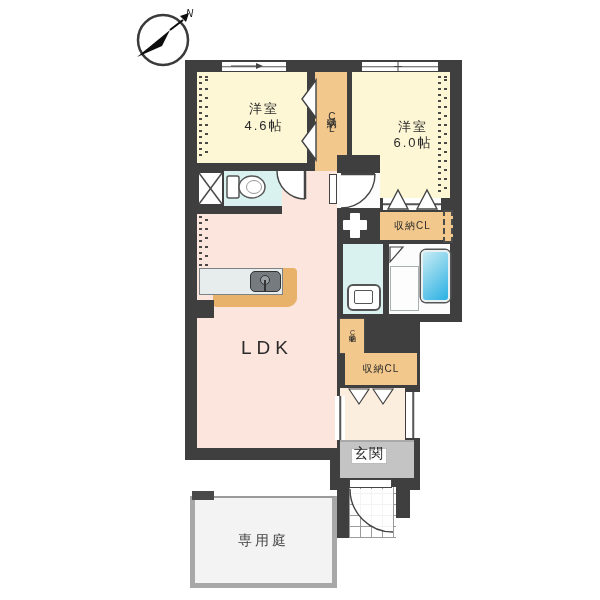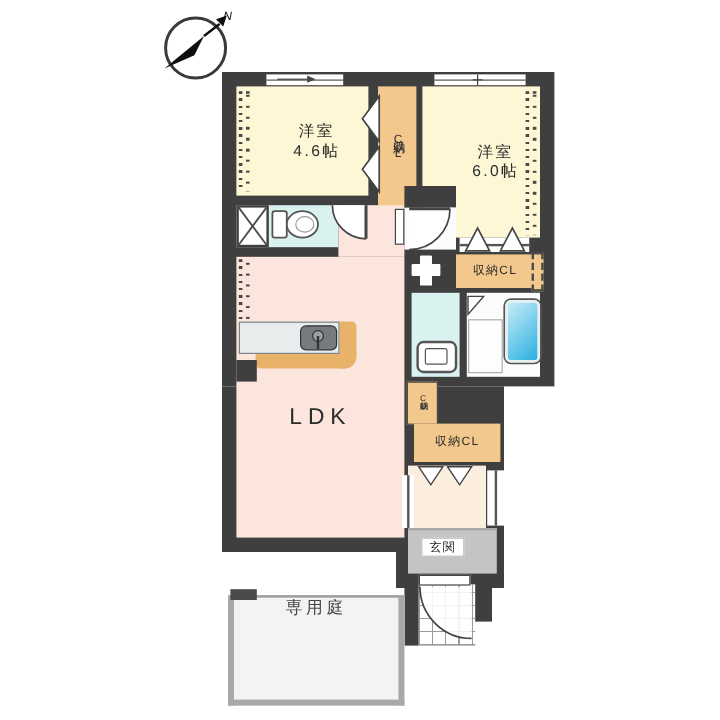--- a/index.html
+++ b/index.html
@@ -31,22 +31,22 @@
   .counter{background:#e7ecec;border:1px solid #7c8285;}
   .tan{background:#e9b26b;}
   .grid{background-image:
       repeating-linear-gradient(0deg,#9b9b9b 0 1px,transparent 1px 11px),
       repeating-linear-gradient(90deg,#9b9b9b 0 1px,transparent 1px 11px);
       background-color:#fff;}
   .terrace{background:#f3f3f3;border-left:5px solid #a8a8a8;border-right:5px solid #a8a8a8;
            color:#909090;font-size:13px;letter-spacing:3px;display:flex;justify-content:center;align-items:flex-start;padding-top:3px;}
   .garden{background:#f3f3f3;border-left:5px solid #a8a8a8;border-right:5px solid #a8a8a8;border-bottom:5px solid #a8a8a8;
           border-top:2px solid #9b9b9b;color:#454545;font-size:14px;letter-spacing:3px;
-          display:flex;justify-content:center;align-items:flex-start;}
-  .entry-tag{background:#ffffff;border:1px solid #bdbdbd;font-size:10px;letter-spacing:1px;
+          display:flex;justify-content:center;align-items:center;}
+  .entry-tag{background:#ffffff;border:1px solid #bdbdbd;font-size:14px;letter-spacing:1px;
              display:flex;align-items:flex-end;justify-content:center;color:#222;}
   .leaf{background:#fff;border:1.5px solid #444;}
   svg{position:absolute;left:0;top:0;}
   .overlay{pointer-events:none;}
 </style>
 </head>
 <body>
 
 <div class="canvas">
 

